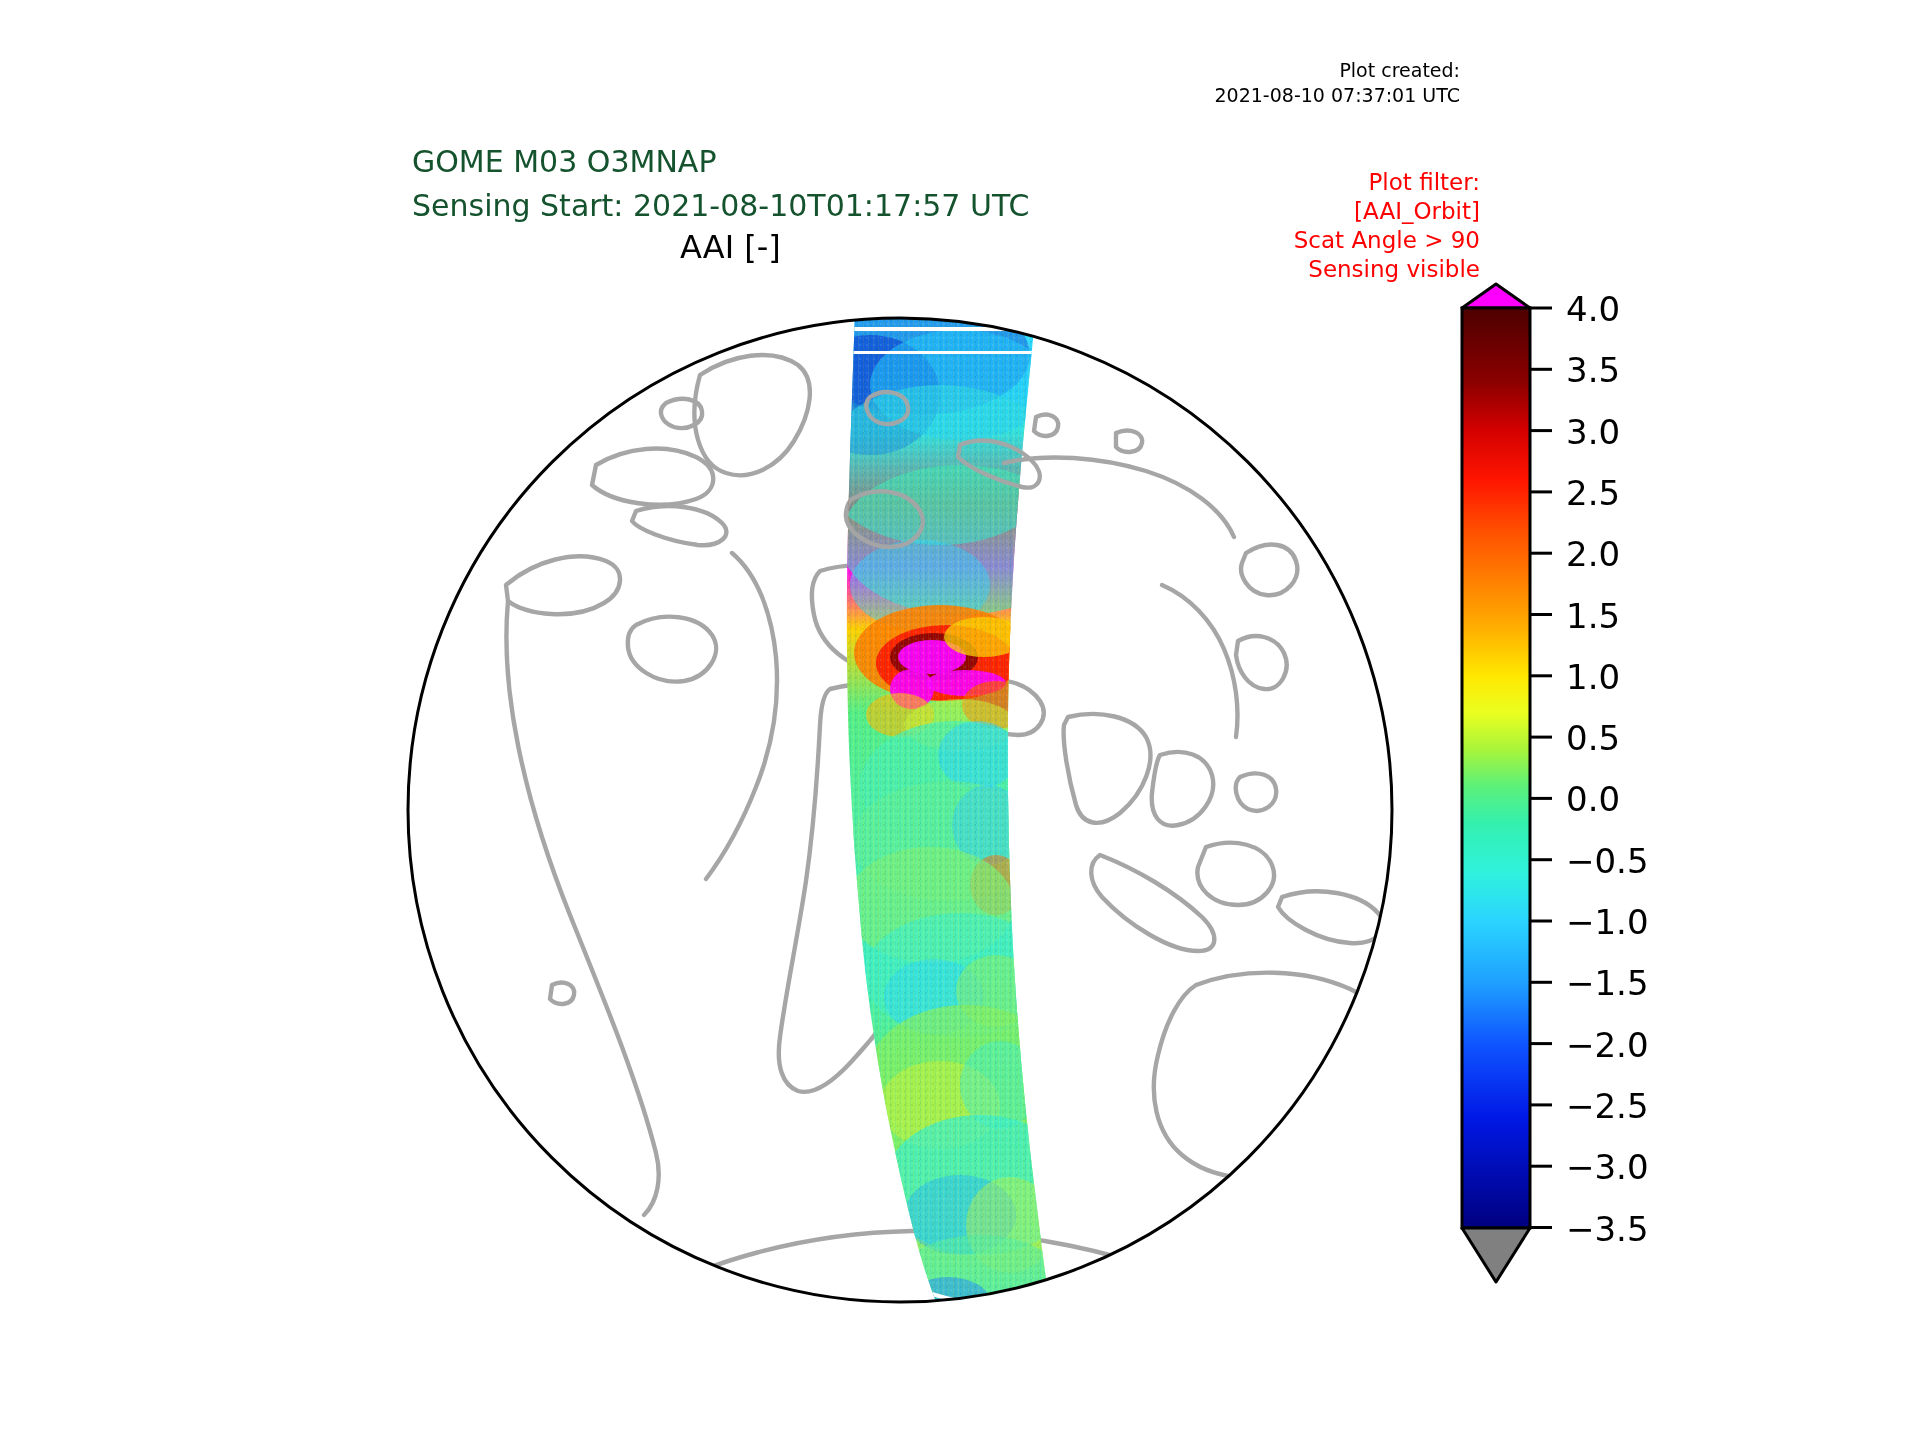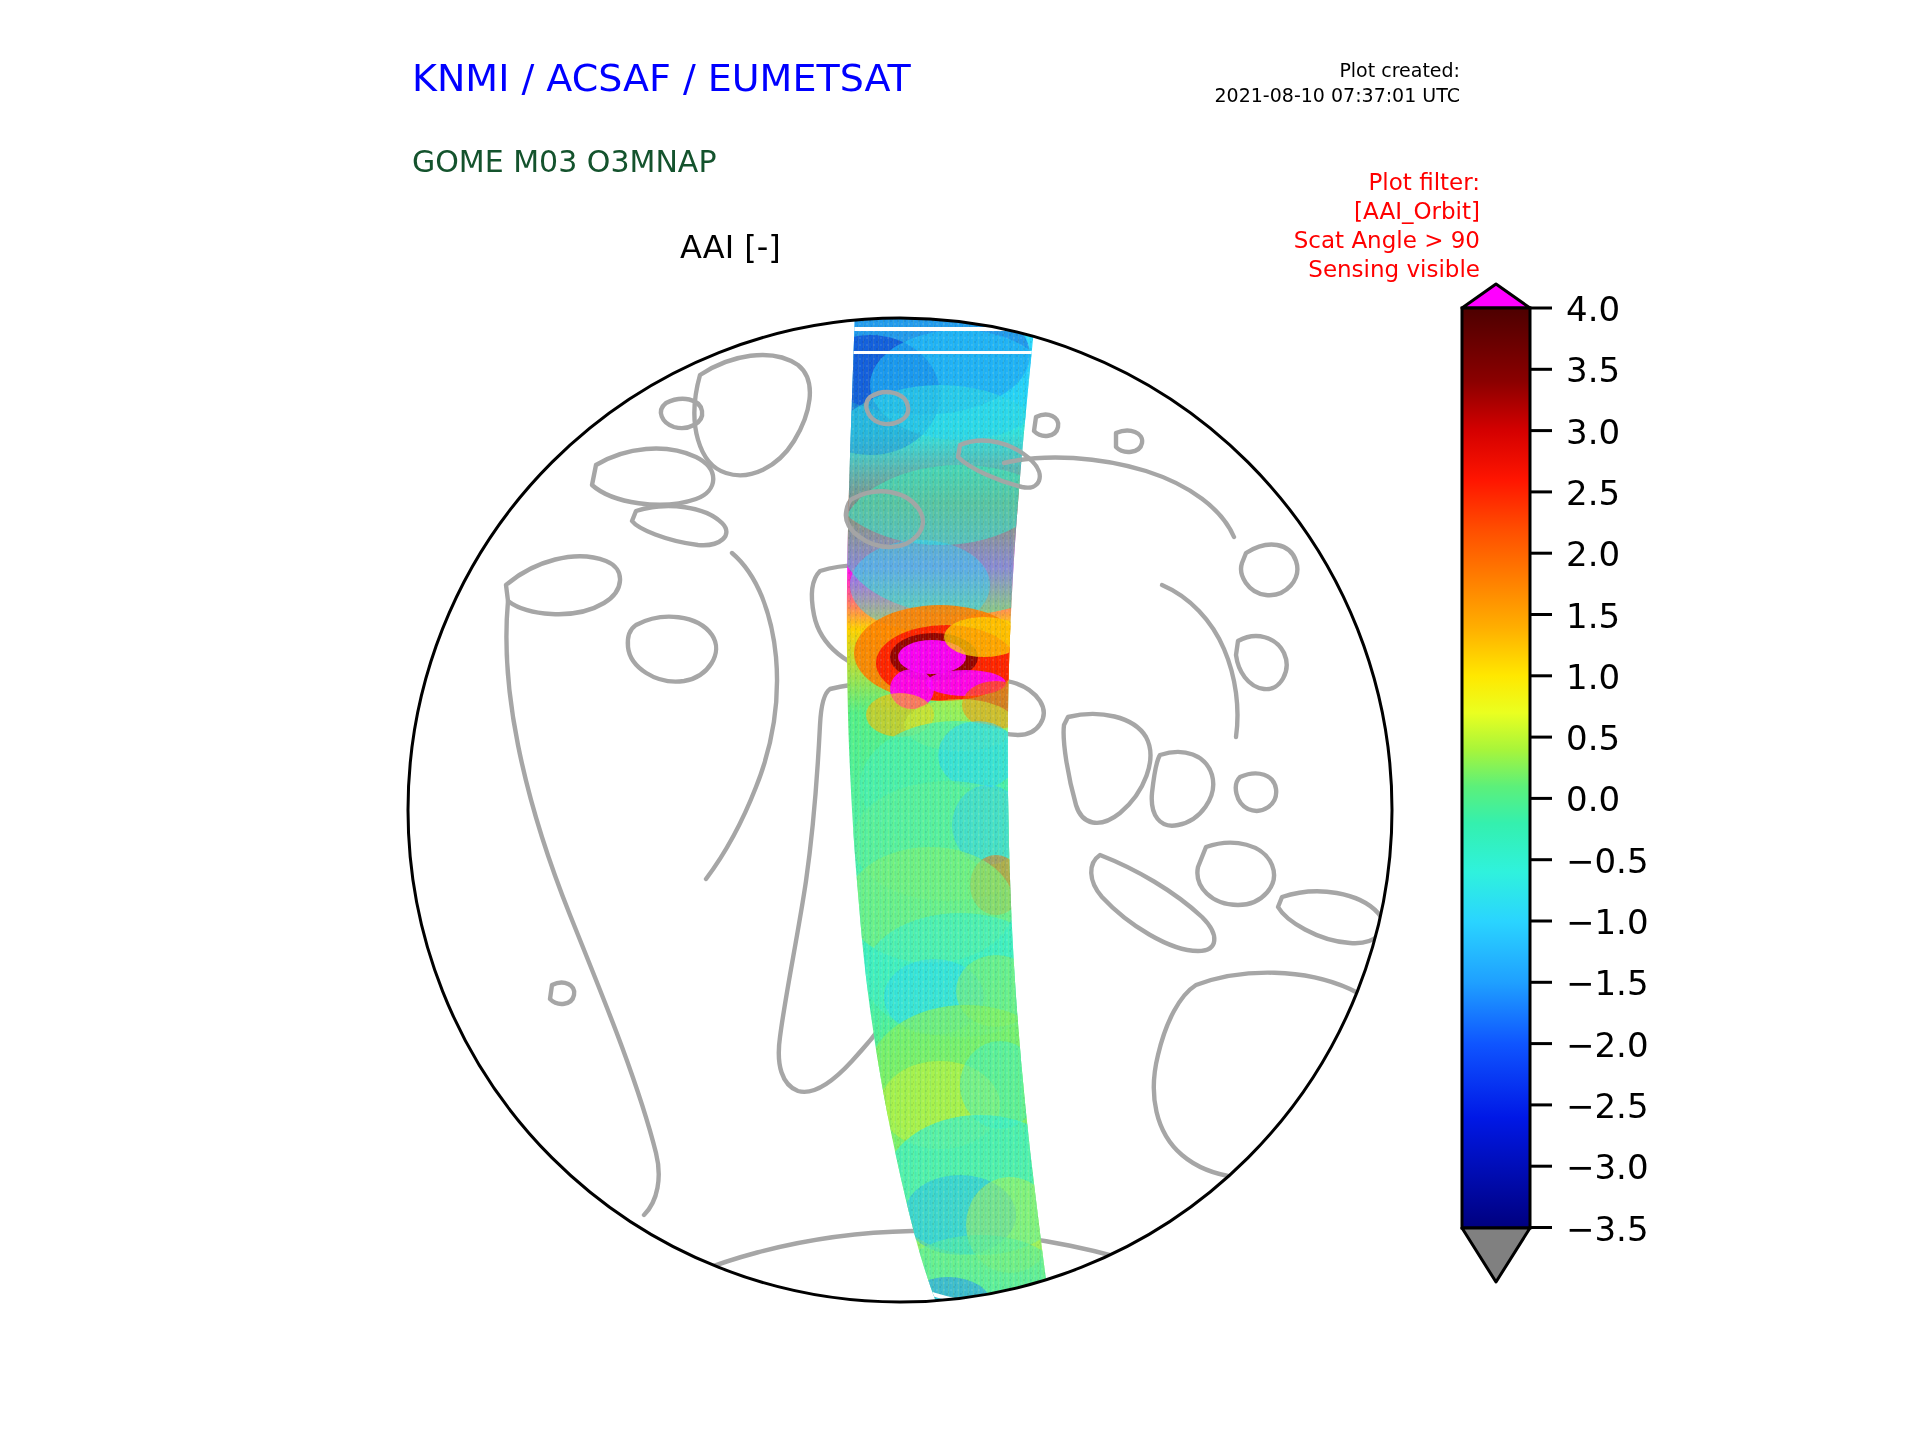--- a/index.html
+++ b/index.html
@@ -107,29 +107,29 @@
     font-family: "DejaVu Sans", sans-serif;
     font-size: 34px;
     fill: #000000;
   }
 </style>
 </head>
 <body>
 
 <div class="page">
 
-  <div id="org-title">KNMI / ACSAF / EUMETSAT</div>
 
   <div id="plot-created-block">
     <div>Plot created:</div>
     <div>2021-08-10 07:37:01 UTC</div>
   </div>
 
   <div id="dataset-block">
     <div>GOME M03 O3MNAP</div>
+    <div>Sensing Start: 2021-08-10T01:17:57 UTC</div>
   </div>
 
   <div id="quantity-title">AAI [-]</div>
 
   <div id="plot-filter-block">
     <div>Plot filter:</div>
     <div>[AAI_Orbit]</div>
     <div>Scat Angle &gt; 90</div>
     <div>Sensing visible</div>
   </div>

